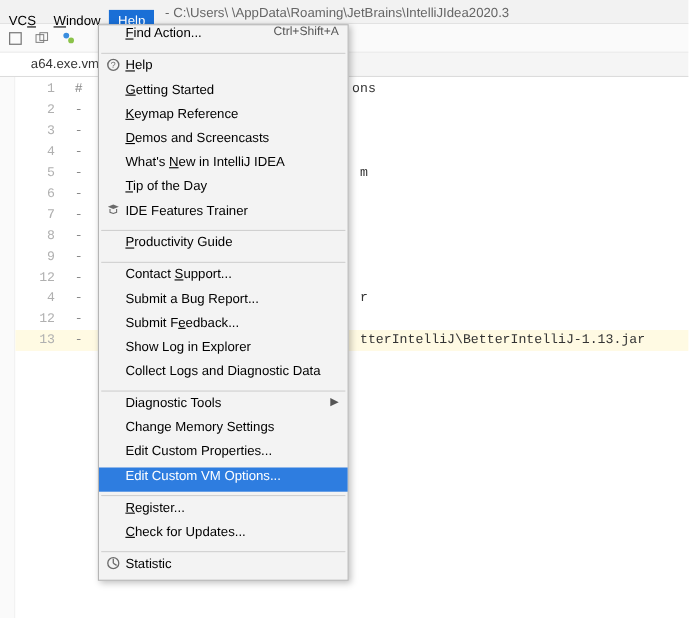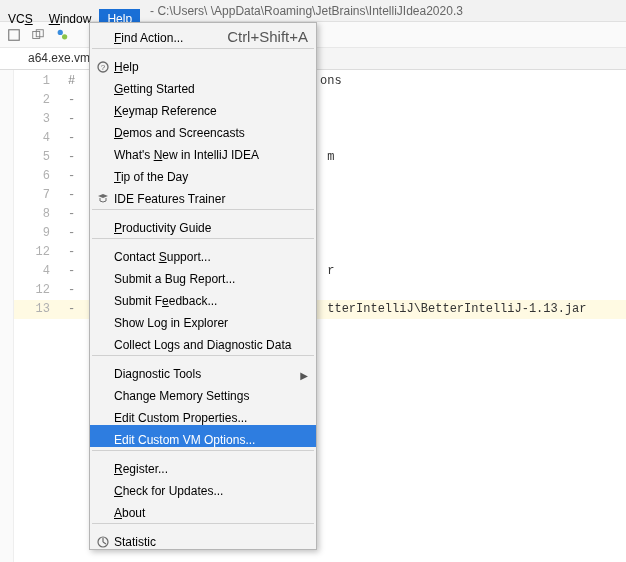--- a/index.html
+++ b/index.html
@@ -105,28 +105,28 @@
     position: absolute;
     left: 89px;
     top: 22px;
     width: 228px;
     background: #f3f3f3;
     border: 1px solid #b5b5b5;
     box-shadow: 2px 2px 6px rgba(0,0,0,0.25);
   }
   .menu-row {
     display: flex;
-    align-items: flex-end;
+    align-items: flex-start;
     height: 22px;
     padding: 0 8px 0 24px;
     cursor: default;
     position: relative;
   }
   .menu-row.highlight { background: #2e7de0; color: #ffffff; }
-  .menu-row .shortcut { margin-left: auto; color: #555; font-size: 15px; }
+  .menu-row .shortcut { margin-left: auto; color: #555; font-size: 11px; }
   .menu-row .sub-arrow { margin-left: auto; font-size: 10px; color: #555; }
   .menu-row .left-icon {
     position: absolute;
     left: 6px;
     width: 14px;
     height: 14px;
     display: flex;
     align-items: center;
     justify-content: center;
   }
@@ -275,23 +275,20 @@
   <div class="menu-row highlight">
       <span>Edit Custom VM Options...</span>
     </div>
   <div class="menu-sep"></div>
   <div class="menu-row">
       <span><span class="mn">R</span>egister...</span>
     </div>
   <div class="menu-row">
       <span><span class="mn">C</span>heck for Updates...</span>
     </div>
-  <div class="menu-row">
-      <span><span class="mn">A</span>bout</span>
-    </div>
   <div class="menu-sep"></div>
   <div class="menu-row">
     <span class="left-icon">
       <svg viewBox="0 0 12 12">
           <circle cx="6" cy="6" r="5" fill="none" stroke="#6b6b6b" stroke-width="1.2"></circle>
           <path d="M6 6 L6 2 M6 6 L9 8" stroke="#6b6b6b" stroke-width="1.2"></path>
         </svg>
     </span>
     <span>Statistic</span>
   </div>

